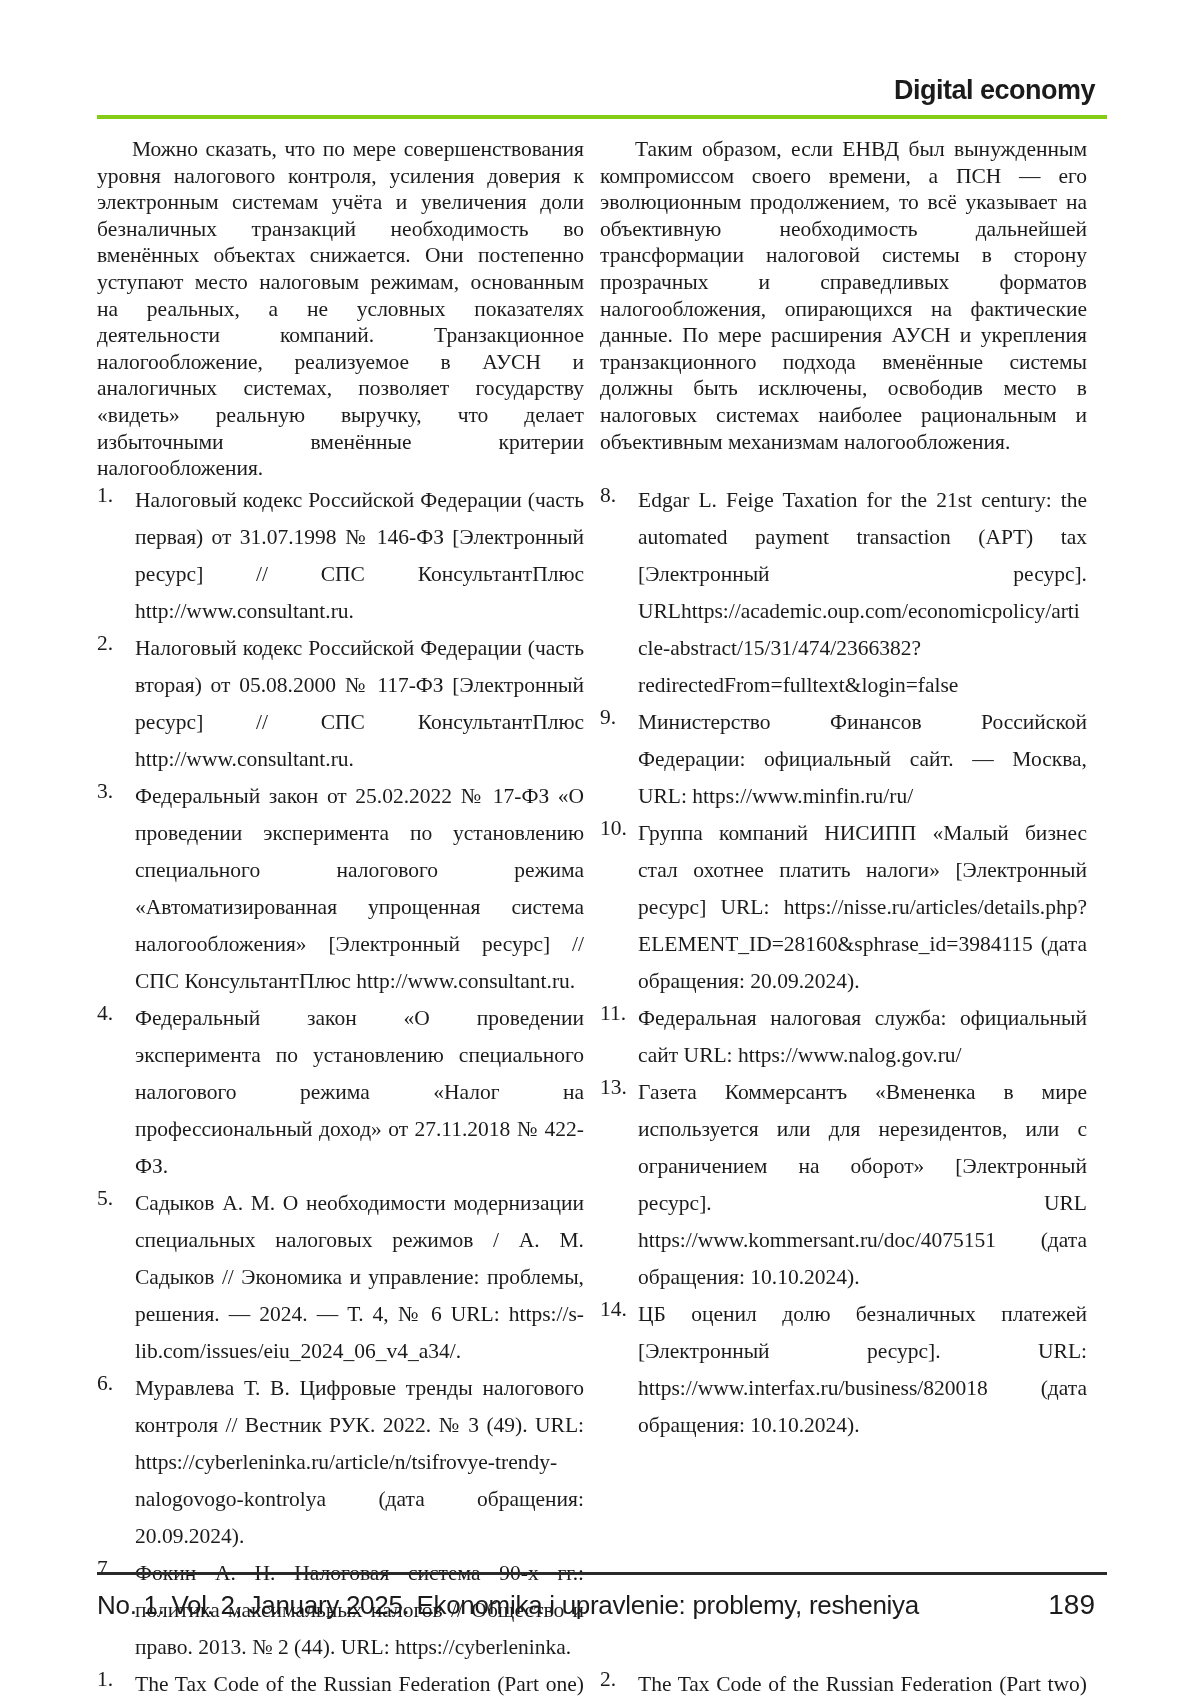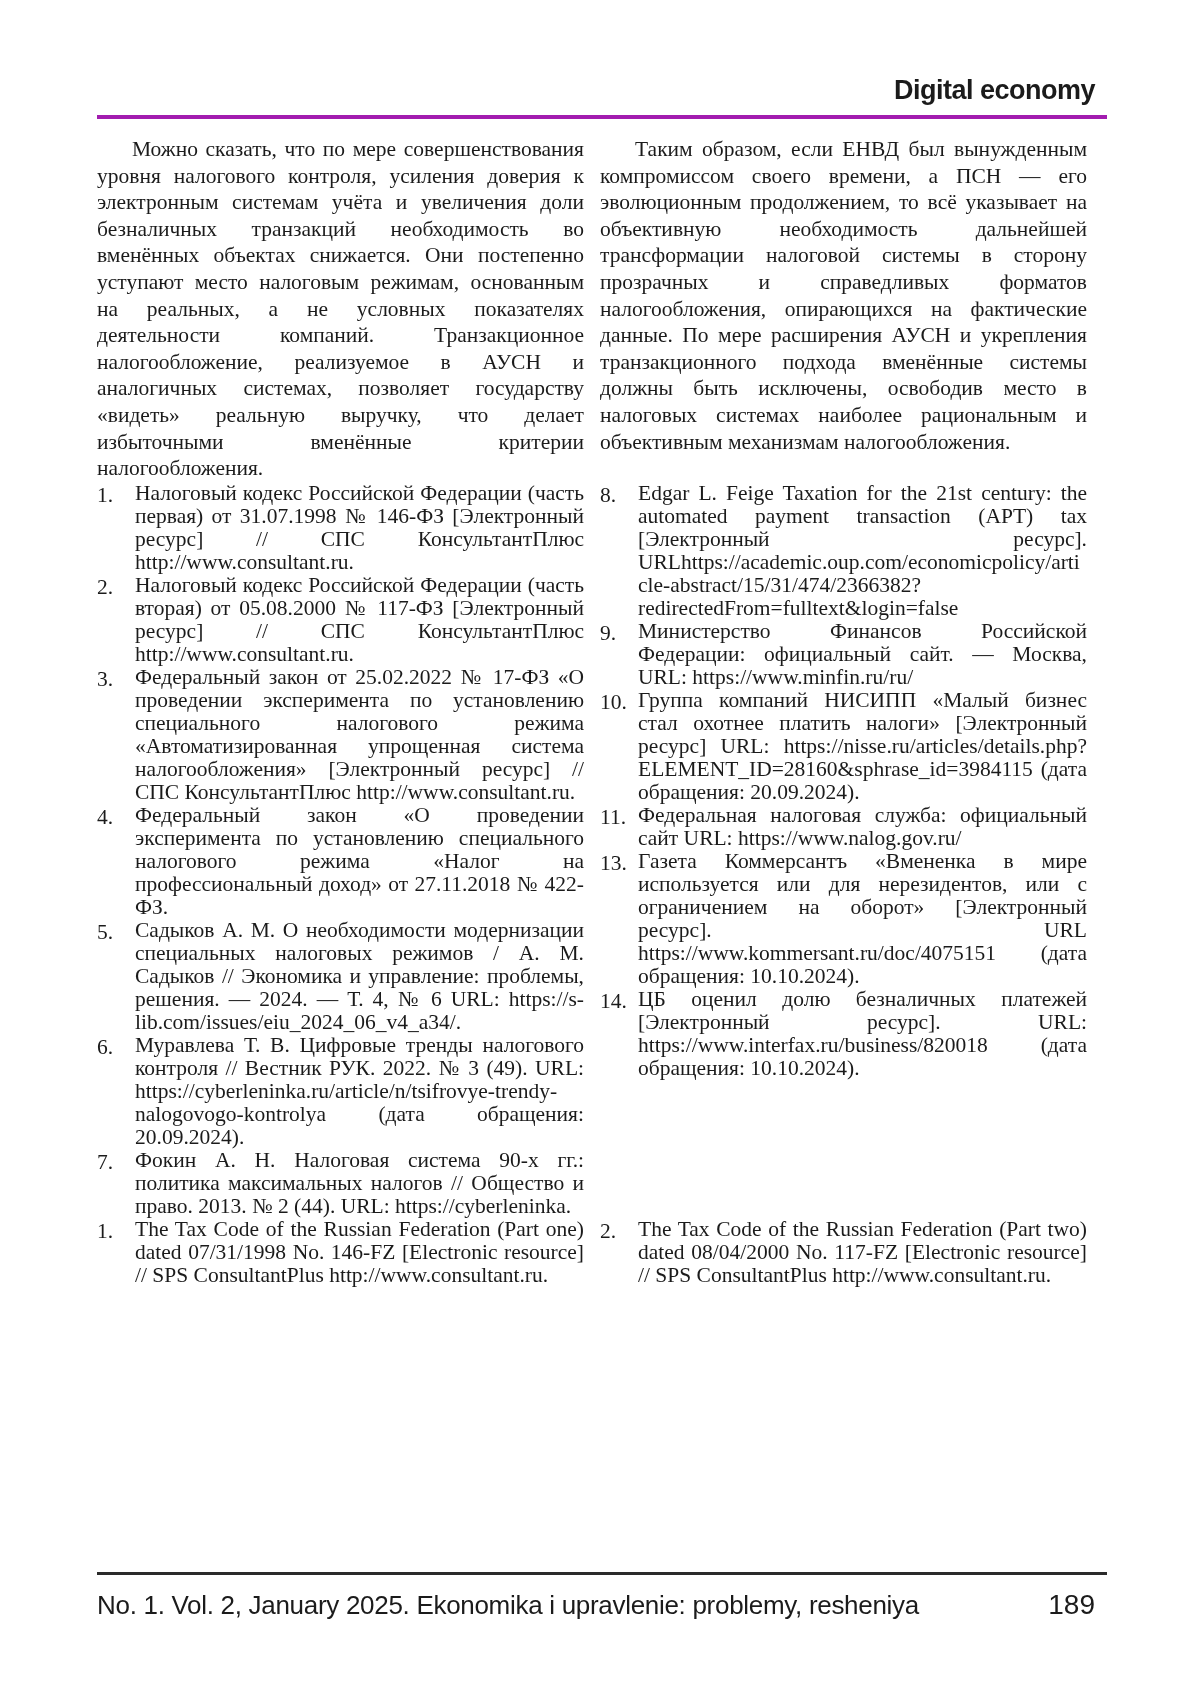--- a/index.html
+++ b/index.html
@@ -14,21 +14,21 @@
     margin: 0 auto;
     background: #ffffff;
     color: #1b1b1b;
     overflow: hidden;
     box-sizing: border-box;
     padding: 74px 93px 0 97px;
     font-family: "Liberation Serif", serif;
   }
   
   .page-header {
-    border-bottom: 4px solid #a21caf;
+    border-bottom: 4px solid #84cc16;
     padding-bottom: 9px;
   }
   .running-head {
     font-family: "Liberation Sans", sans-serif;
     font-weight: bold;
     font-size: 27px;
     line-height: 32px;
     letter-spacing: -0.5px;
     text-align: right;
     padding-right: 12px;
@@ -64,21 +64,21 @@
   }
   .ref-num {
     flex: none;
     width: 38px;
     font-size: 21.5px;
     line-height: 26.4px;
   }
   .ref-text {
     flex: 1;
     font-size: 21.5px;
-    line-height: 23px;
+    line-height: 37px;
     text-align: justify;
     overflow-wrap: anywhere;
     hyphens: none;
   }
   
   .page-footer {
     position: absolute;
     left: 97px;
     right: 93px;
     top: 1572px;

